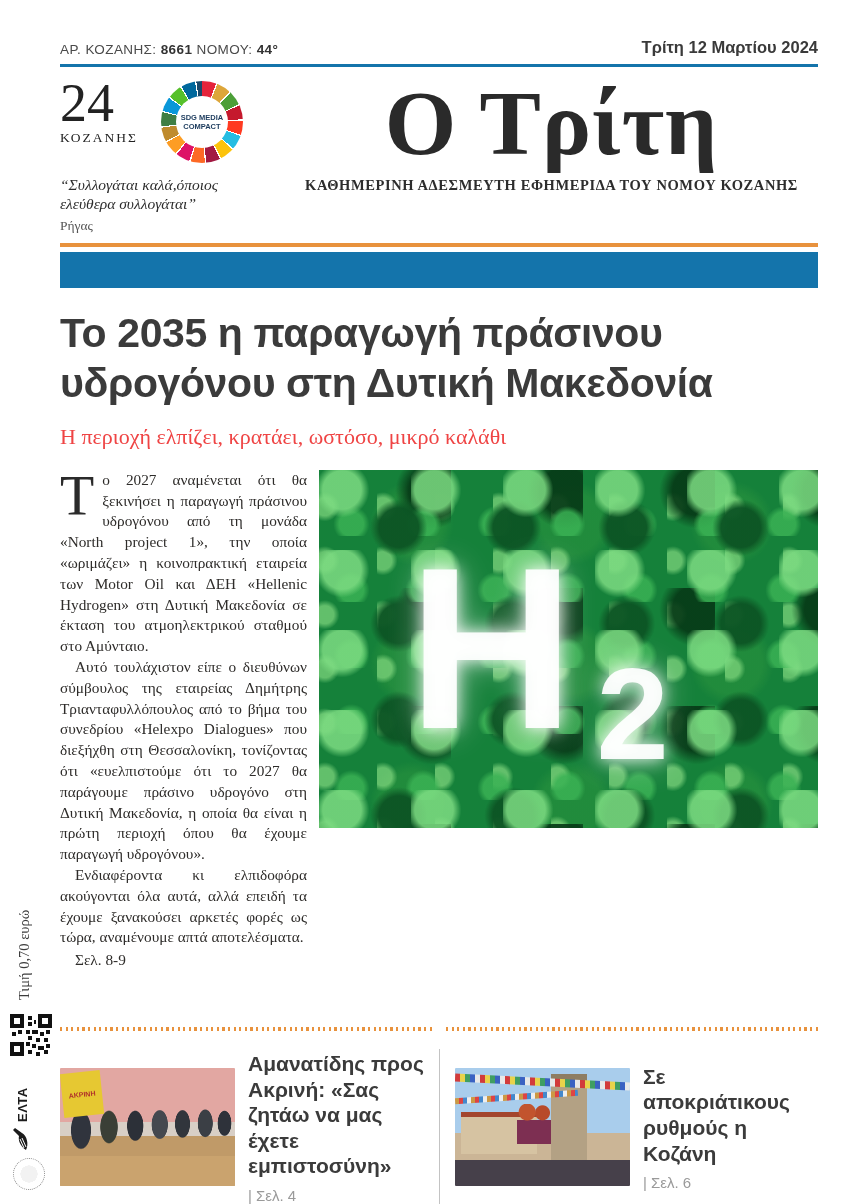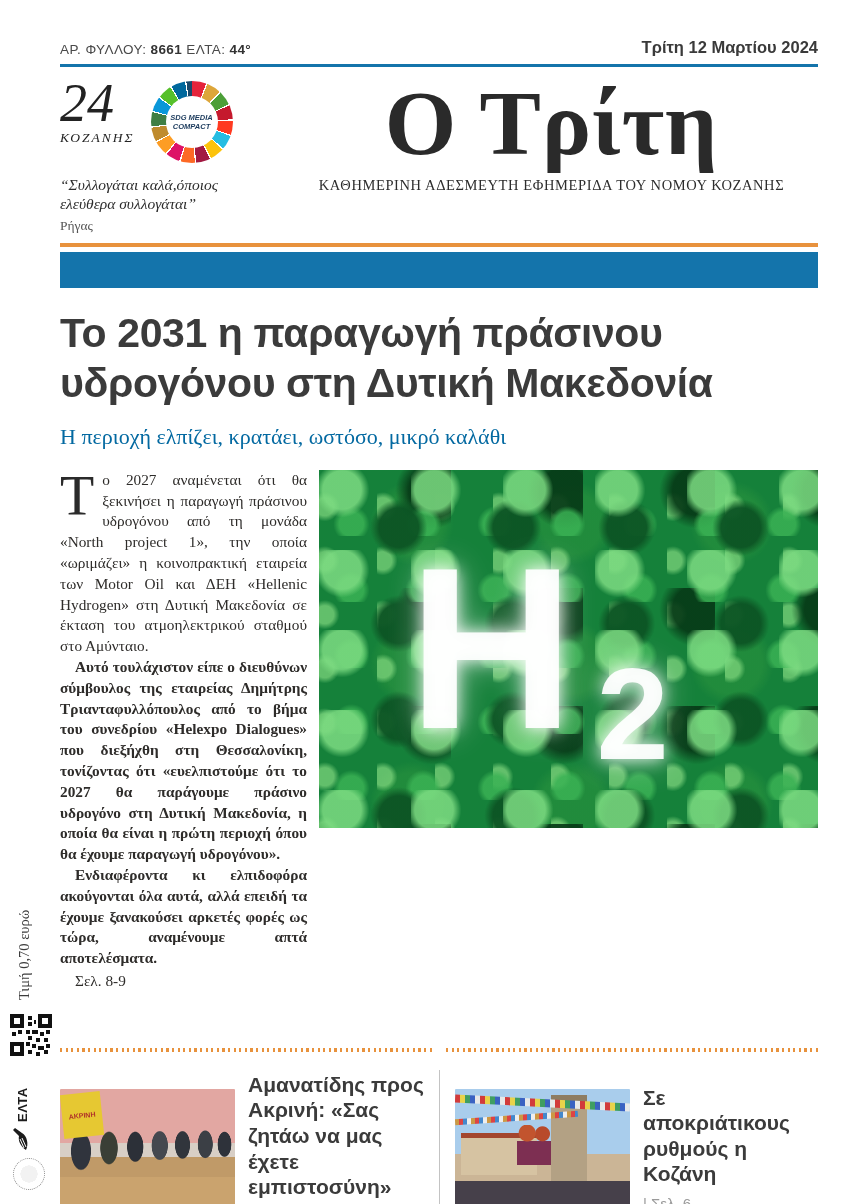--- a/index.html
+++ b/index.html
@@ -20,49 +20,49 @@
   
   .top-bar{display:flex;justify-content:space-between;align-items:flex-end;margin-top:38px;}
   .issue-info{font-size:13.5px;letter-spacing:.4px;color:#4a4a4a;}
   .issue-info b{color:#333;}
   .date{font-size:16.5px;font-weight:bold;color:#3a3a3a;}
   .rule-blue-top{height:3px;background:var(--blue);margin-top:7px;}
 
   
   .masthead{display:flex;margin-top:10px;}
   .mh-left{width:225px;flex:none;padding-top:2px;}
-  .mh-left-row{display:flex;align-items:flex-start;gap:16px;font-style:italic;}
+  .mh-left-row{display:flex;align-items:flex-start;gap:23px;}
   .pages-num{font-family:"Liberation Serif",serif;font-size:54px;line-height:.9;color:#222;}
   .pages-label{font-family:"Liberation Serif",serif;font-size:13.5px;letter-spacing:2px;color:#222;margin-top:2px;}
   .sdg{width:82px;height:82px;border-radius:50%;position:relative;flex:none;margin-top:2px;
     background:conic-gradient(#e5243b 0 20deg,#fff 20deg 22deg,#dda63a 22deg 42deg,#fff 42deg 44deg,#4c9f38 44deg 64deg,#fff 64deg 66deg,#c5192d 66deg 86deg,#fff 86deg 88deg,#ff3a21 88deg 108deg,#fff 108deg 110deg,#26bde2 110deg 130deg,#fff 130deg 132deg,#fcc30b 132deg 152deg,#fff 152deg 154deg,#a21942 154deg 174deg,#fff 174deg 176deg,#fd6925 176deg 196deg,#fff 196deg 198deg,#dd1367 198deg 218deg,#fff 218deg 220deg,#fd9d24 220deg 240deg,#fff 240deg 242deg,#bf8b2e 242deg 262deg,#fff 262deg 264deg,#3f7e44 264deg 284deg,#fff 284deg 286deg,#0a97d9 286deg 306deg,#fff 306deg 308deg,#56c02b 308deg 328deg,#fff 328deg 330deg,#00689d 330deg 350deg,#fff 350deg 352deg,#19486a 352deg 360deg);}
   .sdg-center{position:absolute;left:50%;top:50%;transform:translate(-50%,-50%);
     width:52px;height:52px;border-radius:50%;background:#fff;display:flex;align-items:center;justify-content:center;
     text-align:center;font-size:7.5px;font-weight:bold;color:#1b3a5c;line-height:1.25;}
   .mh-quote{font-family:"Liberation Serif",serif;font-style:italic;font-weight:normal;
     font-size:15.5px;line-height:1.25;color:#2c2c2c;margin-top:12px;width:210px;}
   .mh-quote-author{font-family:"Liberation Serif",serif;font-size:13.5px;color:#555;margin-top:4px;}
   .mh-title-col{flex:1;text-align:center;}
   .paper-title{font-family:"Liberation Serif","DejaVu Serif",serif;font-weight:bold;
     font-size:92px;line-height:1.02;color:#2a2a2a;letter-spacing:1px;}
-  .paper-subtitle{font-family:"Liberation Serif",serif;font-weight:normal;font-size:14.5px;
+  .paper-subtitle{font-family:"Liberation Serif",serif;font-weight:bold;font-size:14.5px;
     letter-spacing:.6px;color:#2d2d2d;margin-top:6px;}
 
   .rule-orange{height:4px;background:var(--orange);margin-top:9px;}
   .blue-band{height:36px;background:var(--blue);margin-top:5px;}
 
   
   .headline{font-size:41px;font-weight:bold;letter-spacing:-.4px;line-height:1.22;
     color:var(--ink);margin-top:20px;max-width:730px;}
-  .subheadline{font-family:"Liberation Serif",serif;font-size:22px;color:#0369a1;margin-top:16px;}
+  .subheadline{font-family:"Liberation Serif",serif;font-size:22px;color:#ef4444;margin-top:16px;}
   .article{display:flex;gap:12px;margin-top:20px;}
   .body-col{width:247px;flex:none;font-family:"Liberation Serif",serif;font-size:15.3px;
     line-height:1.36;color:var(--body-ink);text-align:justify;}
   .dropcap{float:left;font-size:56px;line-height:.82;padding:4px 8px 0 0;color:#2a2a2a;font-family:"Liberation Serif",serif;}
-  .body-col p.ind{text-indent:15px;font-weight:bold;}
+  .body-col p.ind{text-indent:15px;}
   .pageref-lead{margin-top:2px;text-indent:15px;text-align:left;}
 
   
   .story-photo{position:relative;width:499px;height:358px;overflow:hidden;flex:none;
     background-color:#15813a;
     background-image:
       radial-gradient(circle at 25% 25%, rgba(125,220,130,.85) 0 21%, transparent 30%),
       radial-gradient(circle at 70% 60%, rgba(12,84,36,.95) 0 20%, transparent 29%),
       radial-gradient(circle at 45% 82%, rgba(58,178,84,.85) 0 18%, transparent 27%),
       radial-gradient(circle at 86% 18%, rgba(6,56,22,.9) 0 16%, transparent 25%),
@@ -133,23 +133,23 @@
   .stamp{position:absolute;left:13px;top:1158px;width:32px;height:32px;border-radius:50%;
     border:1.5px dotted #8a8a8a;background:radial-gradient(circle,#f2f2f2 0 40%,transparent 41%);}
 </style>
 </head>
 <body>
 
 <div class="content">
 
   <div class="top-bar">
     <div class="issue-info">
-      <span>ΑΡ. ΦΥΛΛΟΥ:</span>
+      <span>ΑΡ. ΚΟΖΑΝΗΣ:</span>
       <b>8661</b>
-      <span>ΕΛΤΑ:</span>
+      <span>ΝΟΜΟΥ:</span>
       <b>44°</b>
     </div>
     <div class="date">Τρίτη 12 Μαρτίου 2024</div>
   </div>
   <div class="rule-blue-top"></div>
 
   <div class="masthead">
     <div class="mh-left">
       <div class="mh-left-row">
         <div>
@@ -165,21 +165,21 @@
     </div>
     <div class="mh-title-col">
       <div class="paper-title">Ο Τρίτη</div>
       <div class="paper-subtitle">ΚΑΘΗΜΕΡΙΝΗ ΑΔΕΣΜΕΥΤΗ ΕΦΗΜΕΡΙΔΑ ΤΟΥ ΝΟΜΟΥ ΚΟΖΑΝΗΣ</div>
     </div>
   </div>
 
   <div class="rule-orange"></div>
   <div class="blue-band"></div>
 
-  <h1 class="headline">Το 2031 η παραγωγή πράσινου υδρογόνου στη Δυτική Μακεδονία</h1>
+  <h1 class="headline">Το 2035 η παραγωγή πράσινου υδρογόνου στη Δυτική Μακεδονία</h1>
   <div class="subheadline">Η περιοχή ελπίζει, κρατάει, ωστόσο, μικρό καλάθι</div>
 
   <div class="article">
     <div class="body-col">
       <p><span class="dropcap">Τ</span><span>ο 2027 αναμένεται ότι θα ξεκινήσει η παραγωγή πράσινου υδρογόνου από τη μονάδα «North project 1», την οποία «ωριμάζει» η κοινοπρακτική εταιρεία των Motor Oil και ΔΕΗ «Hellenic Hydrogen» στη Δυτική Μακεδονία σε έκταση του ατμοηλεκτρικού σταθμού στο Αμύνταιο.</span></p>
       <p class="ind">Αυτό τουλάχιστον είπε ο διευθύνων σύμβουλος της εταιρείας Δημήτρης Τριανταφυλλόπουλος από το βήμα του συνεδρίου «Helexpo Dialogues» που διεξήχθη στη Θεσσαλονίκη, τονίζοντας ότι «ευελπιστούμε ότι το 2027 θα παράγουμε πράσινο υδρογόνο στη Δυτική Μακεδονία, η οποία θα είναι η πρώτη περιοχή όπου θα έχουμε παραγωγή υδρογόνου».</p>
       <p class="ind">Ενδιαφέροντα κι ελπιδοφόρα ακούγονται όλα αυτά, αλλά επειδή τα έχουμε ξανακούσει αρκετές φορές ως τώρα, αναμένουμε απτά αποτελέσματα.</p>
       <p class="pageref-lead">Σελ. 8-9</p>
     </div>
     <div class="story-photo">

